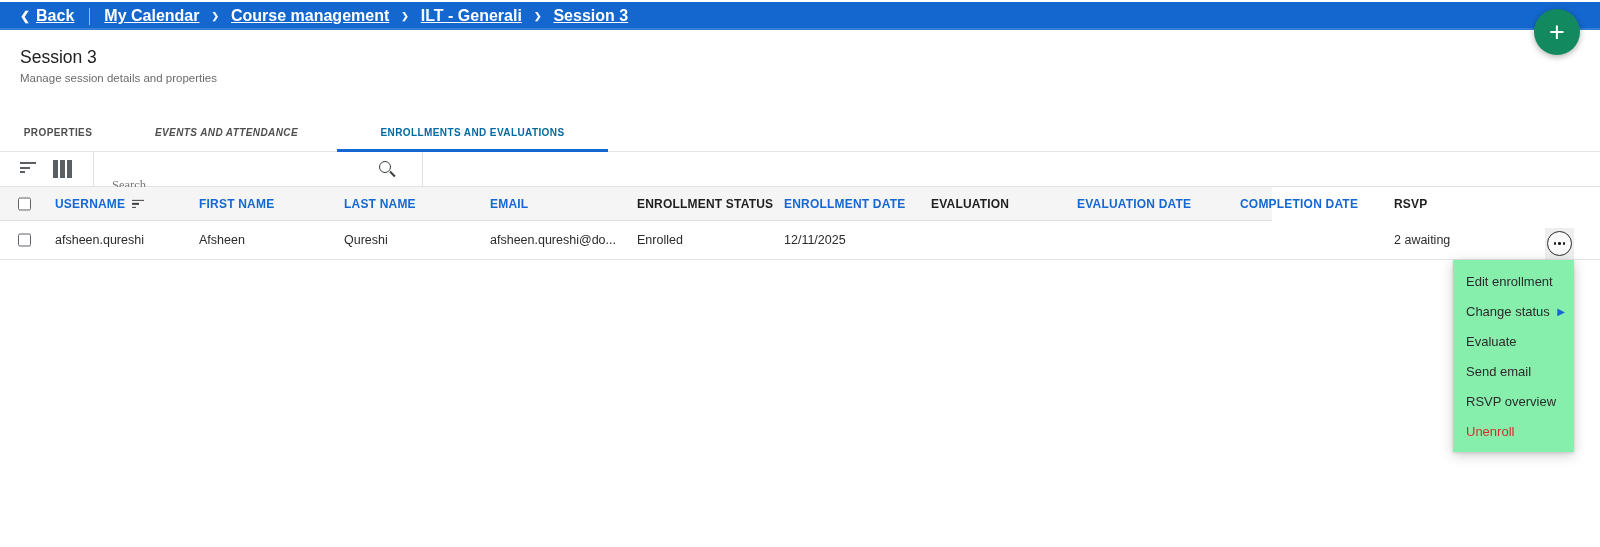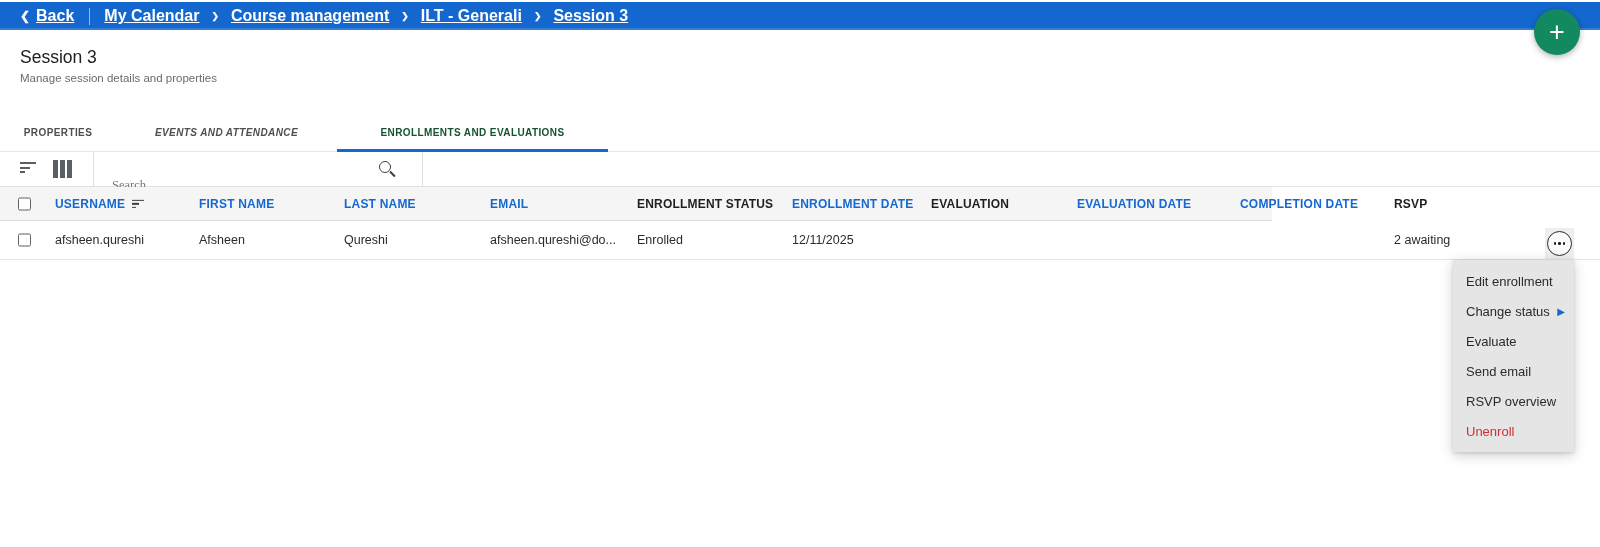--- a/index.html
+++ b/index.html
@@ -27,21 +27,21 @@
   .page-title { position:absolute; left:20px; top:47px; font-size:17.5px; color:#212121; }
   .page-subtitle { position:absolute; left:20px; top:72px; font-size:11.5px; color:#6b6b6b; }
 
   
   .tabs { position:absolute; left:0; top:112px; width:1600px; height:40px; border-bottom:1px solid #e6e6e6; }
   .tab { position:absolute; top:0; height:40px; display:flex; align-items:center; justify-content:center;
          font-size:10px; font-weight:bold; letter-spacing:0.4px; color:#4f4f4f; cursor:pointer; }
   .tab-1 { left:0; width:116px; }
   .tab-2 { left:121px; width:211px;font-style:italic; }
   .tab-3 { left:337px; width:271px; }
-  .tab.active { color:#14532d; box-shadow: inset 0 -3px 0 #1568D3; }
+  .tab.active { color:#0369a1; box-shadow: inset 0 -3px 0 #1568D3; }
 
   
   .toolbar { position:absolute; left:0; top:152px; width:1600px; height:35px; border-bottom:1px solid #e2e2e2; }
   .icon-filter { position:absolute; left:20px; top:10px; width:17px; height:13px; cursor:pointer; }
   .icon-filter i { display:block; height:2px; background:#5a5f63; margin-bottom:2.5px; }
   .icon-filter i:nth-child(1){ width:16px; } .icon-filter i:nth-child(2){ width:10px; } .icon-filter i:nth-child(3){ width:5px; }
   .icon-columns { position:absolute; left:53px; top:8px; width:19px; height:18px; display:flex; gap:2px; cursor:pointer; }
   .icon-columns i { width:5px; height:18px; background:#5a5f63; }
   .toolbar-sep { position:absolute; top:0; width:1px; height:35px; background:#e0e0e0; }
   .sep-1 { left:93px; } .sep-2 { left:422px; }
@@ -54,36 +54,36 @@
          transform:rotate(45deg); right:-6px; bottom:-3px; }
 
   
   .thead { position:absolute; left:0; top:187px; width:1272px; height:34px; background:#f5f5f5; border-bottom:1px solid #e0e0e0; }
   .trow  { position:absolute; left:0; top:221px; width:1600px; height:39px; background:#fff; border-bottom:1px solid #e4e4e4; }
   .cell { position:absolute; top:50%; transform:translateY(-50%); white-space:nowrap; }
   .hcell { font-size:12px; font-weight:bold; letter-spacing:0.2px; color:#1f1f1f; cursor:pointer; }
   .hcell.link { color:#1568D3; }
   .dcell { font-size:12.5px; color:#2b2b2b; }
   .c0 { left:55px; } .c1 { left:199px; } .c2 { left:344px; } .c3 { left:490px; } .c4 { left:637px; }
-  .c5 { left:784px;margin-left:8px; } .c6 { left:931px; } .c7 { left:1077px; } .c8 { left:1240px; } .c9 { left:1394px; }
+  .c5 { left:784px; } .c6 { left:931px; } .c7 { left:1077px; } .c8 { left:1240px; } .c9 { left:1394px; }
   .checkbox { position:absolute; left:18px; top:50%; transform:translateY(-50%); width:13px; height:13px;
          border:1.5px solid #5f6368; border-radius:2px; background:#fff; cursor:pointer; }
   .sort-icon { position:absolute; left:132px; top:50%; transform:translateY(-46%); width:13px; height:9px; cursor:pointer; }
   .sort-icon i { display:block; height:1.6px; background:#3c4043; margin-bottom:2px; }
   .sort-icon i:nth-child(1){ width:12px; } .sort-icon i:nth-child(2){ width:7px; } .sort-icon i:nth-child(3){ width:4px; }
 
   
   .row-actions { position:absolute; left:1545px; top:228px; width:29px; height:31px; background:#eeeeee;
          display:flex; align-items:center; justify-content:center; cursor:pointer; }
   .ellipsis-circle { width:25px; height:25px; border:1.4px solid #2b2b2b; border-radius:50%;
          background:#fafafa; display:flex; align-items:center; justify-content:center; gap:2px; }
   .ellipsis-circle i { width:2.6px; height:2.6px; border-radius:50%; background:#1b1b1b; }
 
   
-  .menu { position:absolute; left:1453px; top:260px; width:121px; background:#e5e5e5; padding:6px 0;
+  .menu { position:absolute; left:1453px; top:260px; width:121px; background:#86efac; padding:6px 0;
          box-shadow:0 3px 12px rgba(0,0,0,0.2), 0 1px 3px rgba(0,0,0,0.12); z-index:10; }
   .menu-item { height:30px; display:flex; align-items:center; justify-content:space-between;
          padding:0 9px 0 13px; font-size:13px; color:#2b2b2b; cursor:pointer; white-space:nowrap; }
   .menu-item .arrow { color:#1568D3; font-size:10px; margin-left:6px; }
   .menu-item.danger { color:#D32F2F; }
 </style>
 </head>
 <body>
 
 <div class="page">

